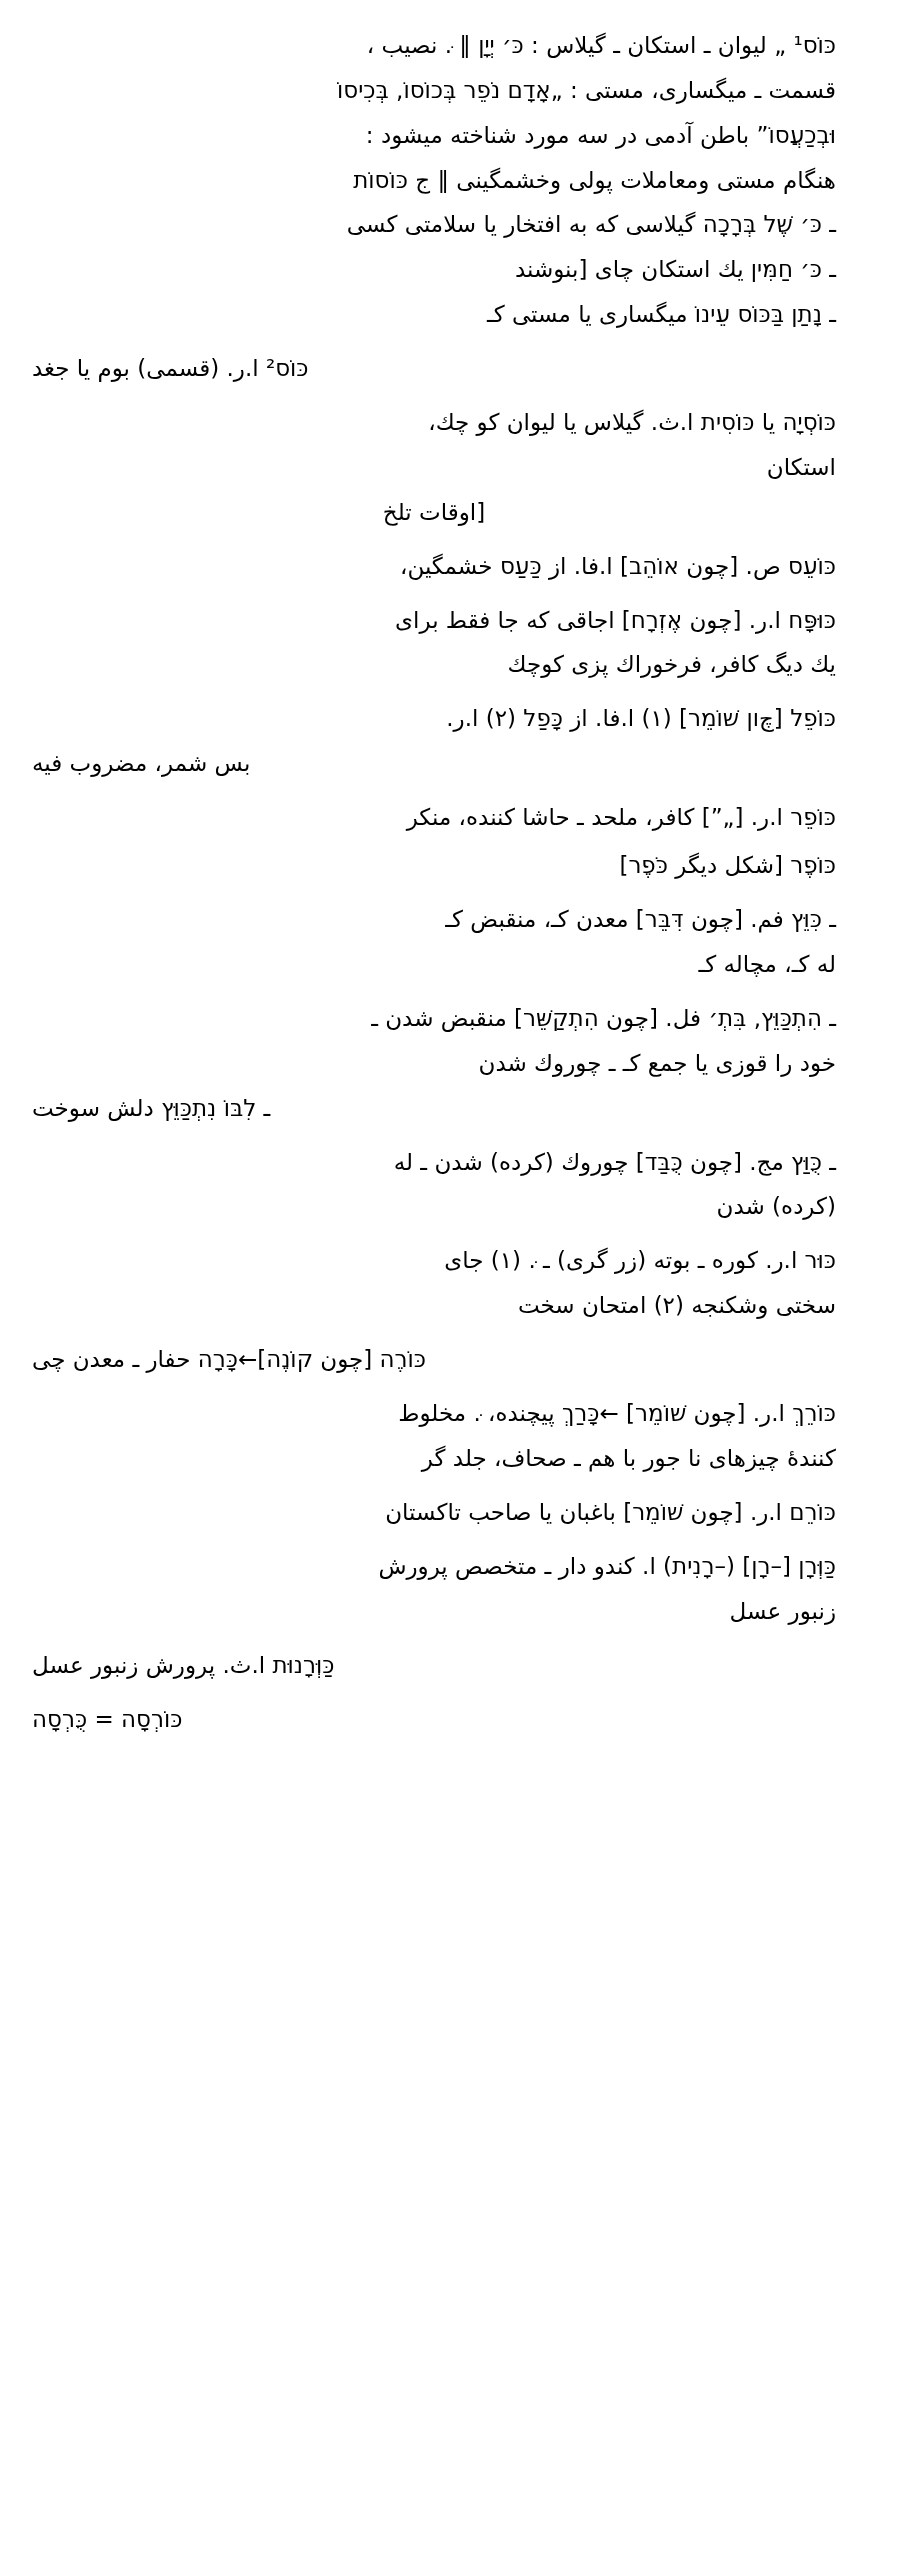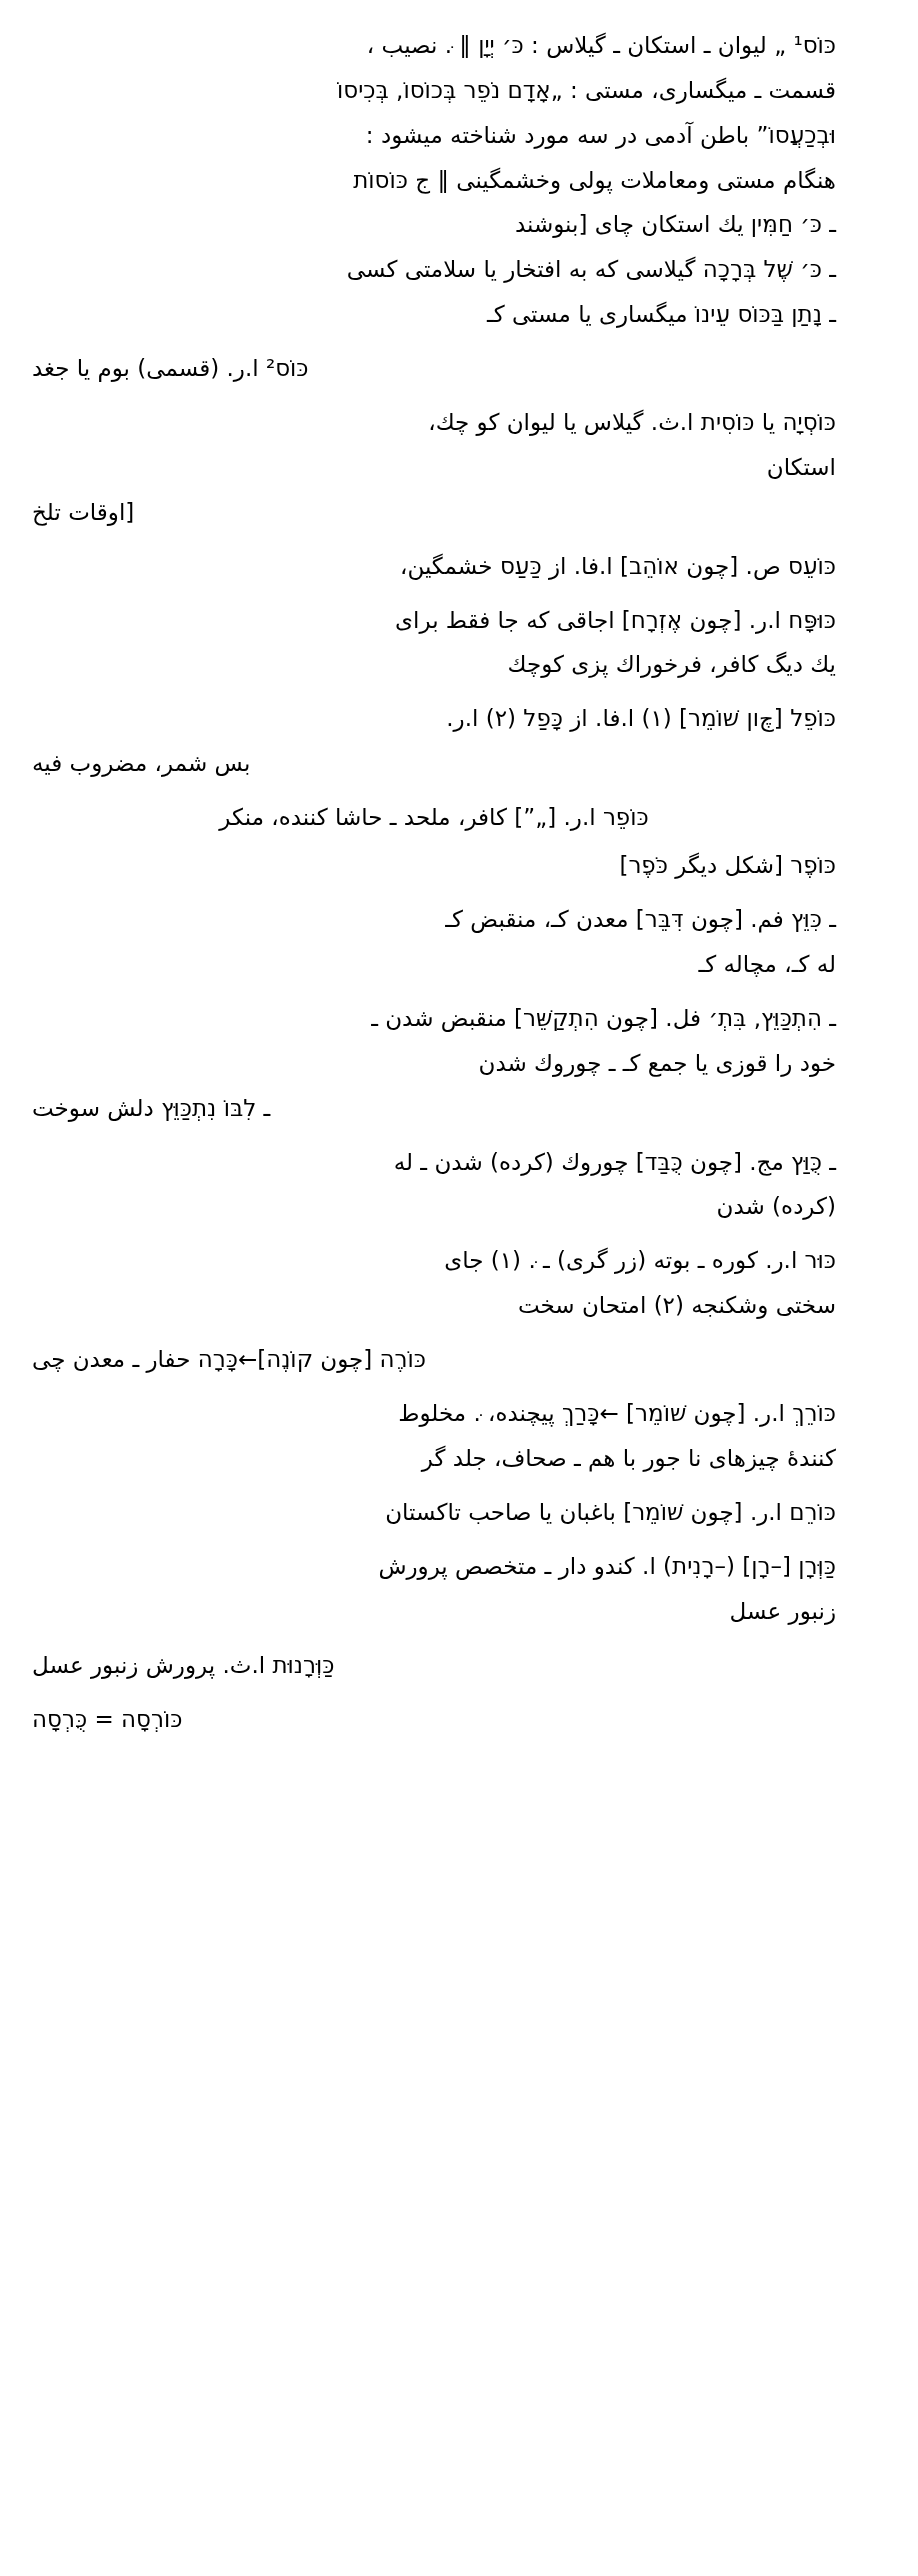--- a/index.html
+++ b/index.html
@@ -23,44 +23,43 @@
   .entry {
     margin: 0 0 9.1px 0;
     line-height: 1.95;
     font-size: 23px;
     direction: rtl;
     text-align: right;
     unicode-bidi: isolate;
   }
   .entry.tight {
     margin-bottom: 3.4px;
-    text-align: center;
   }
   .line {
     display: block;
   }
   .line.l-left {
-    text-align: left;
+    text-align: center;
   }
   .line.l-center {
     text-align: left;
   }
 </style>
 </head>
 <body>
 
 <div id="page">
 
   <div class="entry">
     <span class="line">כּוֹס‏¹  „ ليوان ـ استكان ـ گيلاس : כּ׳ יְיָן ‖ .ּ نصيب ،</span>
     <span class="line">قسمت ـ ميگسارى، مستى : „אָדָם נֹפֵר בְּכוֹסוֹ, בְּכִיסוֹ</span>
     <span class="line">וּבְכַעֲסוֹ” باطن آدمى در سه مورد شناخته ميشود :</span>
     <span class="line">هنگام مستى ومعاملات پولى وخشمگينى ‖ ج  כּוֹסוֹת</span>
+    <span class="line">ـ כּ׳ שֶׁל בְּרָכָה گيلاسى كه به افتخار يا سلامتى كسى</span>
     <span class="line">ـ כּ׳ חַמִּין يك استكان چاى                    [بنوشند</span>
-    <span class="line">ـ כּ׳ שֶׁל בְּרָכָה گيلاسى كه به افتخار يا سلامتى كسى</span>
     <span class="line">ـ נָתַן בַּכּוֹס עֵינוֹ ميگسارى يا مستى كـ</span>
   </div>
 
   <div class="entry">
     <span class="line l-center">כּוֹס‏²  ا.ر.  (قسمى) بوم يا جغد</span>
   </div>
 
   <div class="entry">
     <span class="line">כּוֹסְיָה  يا  כּוֹסִית ا.ث.  گيلاس يا ليوان كو چك،</span>
     <span class="line">استكان</span>

